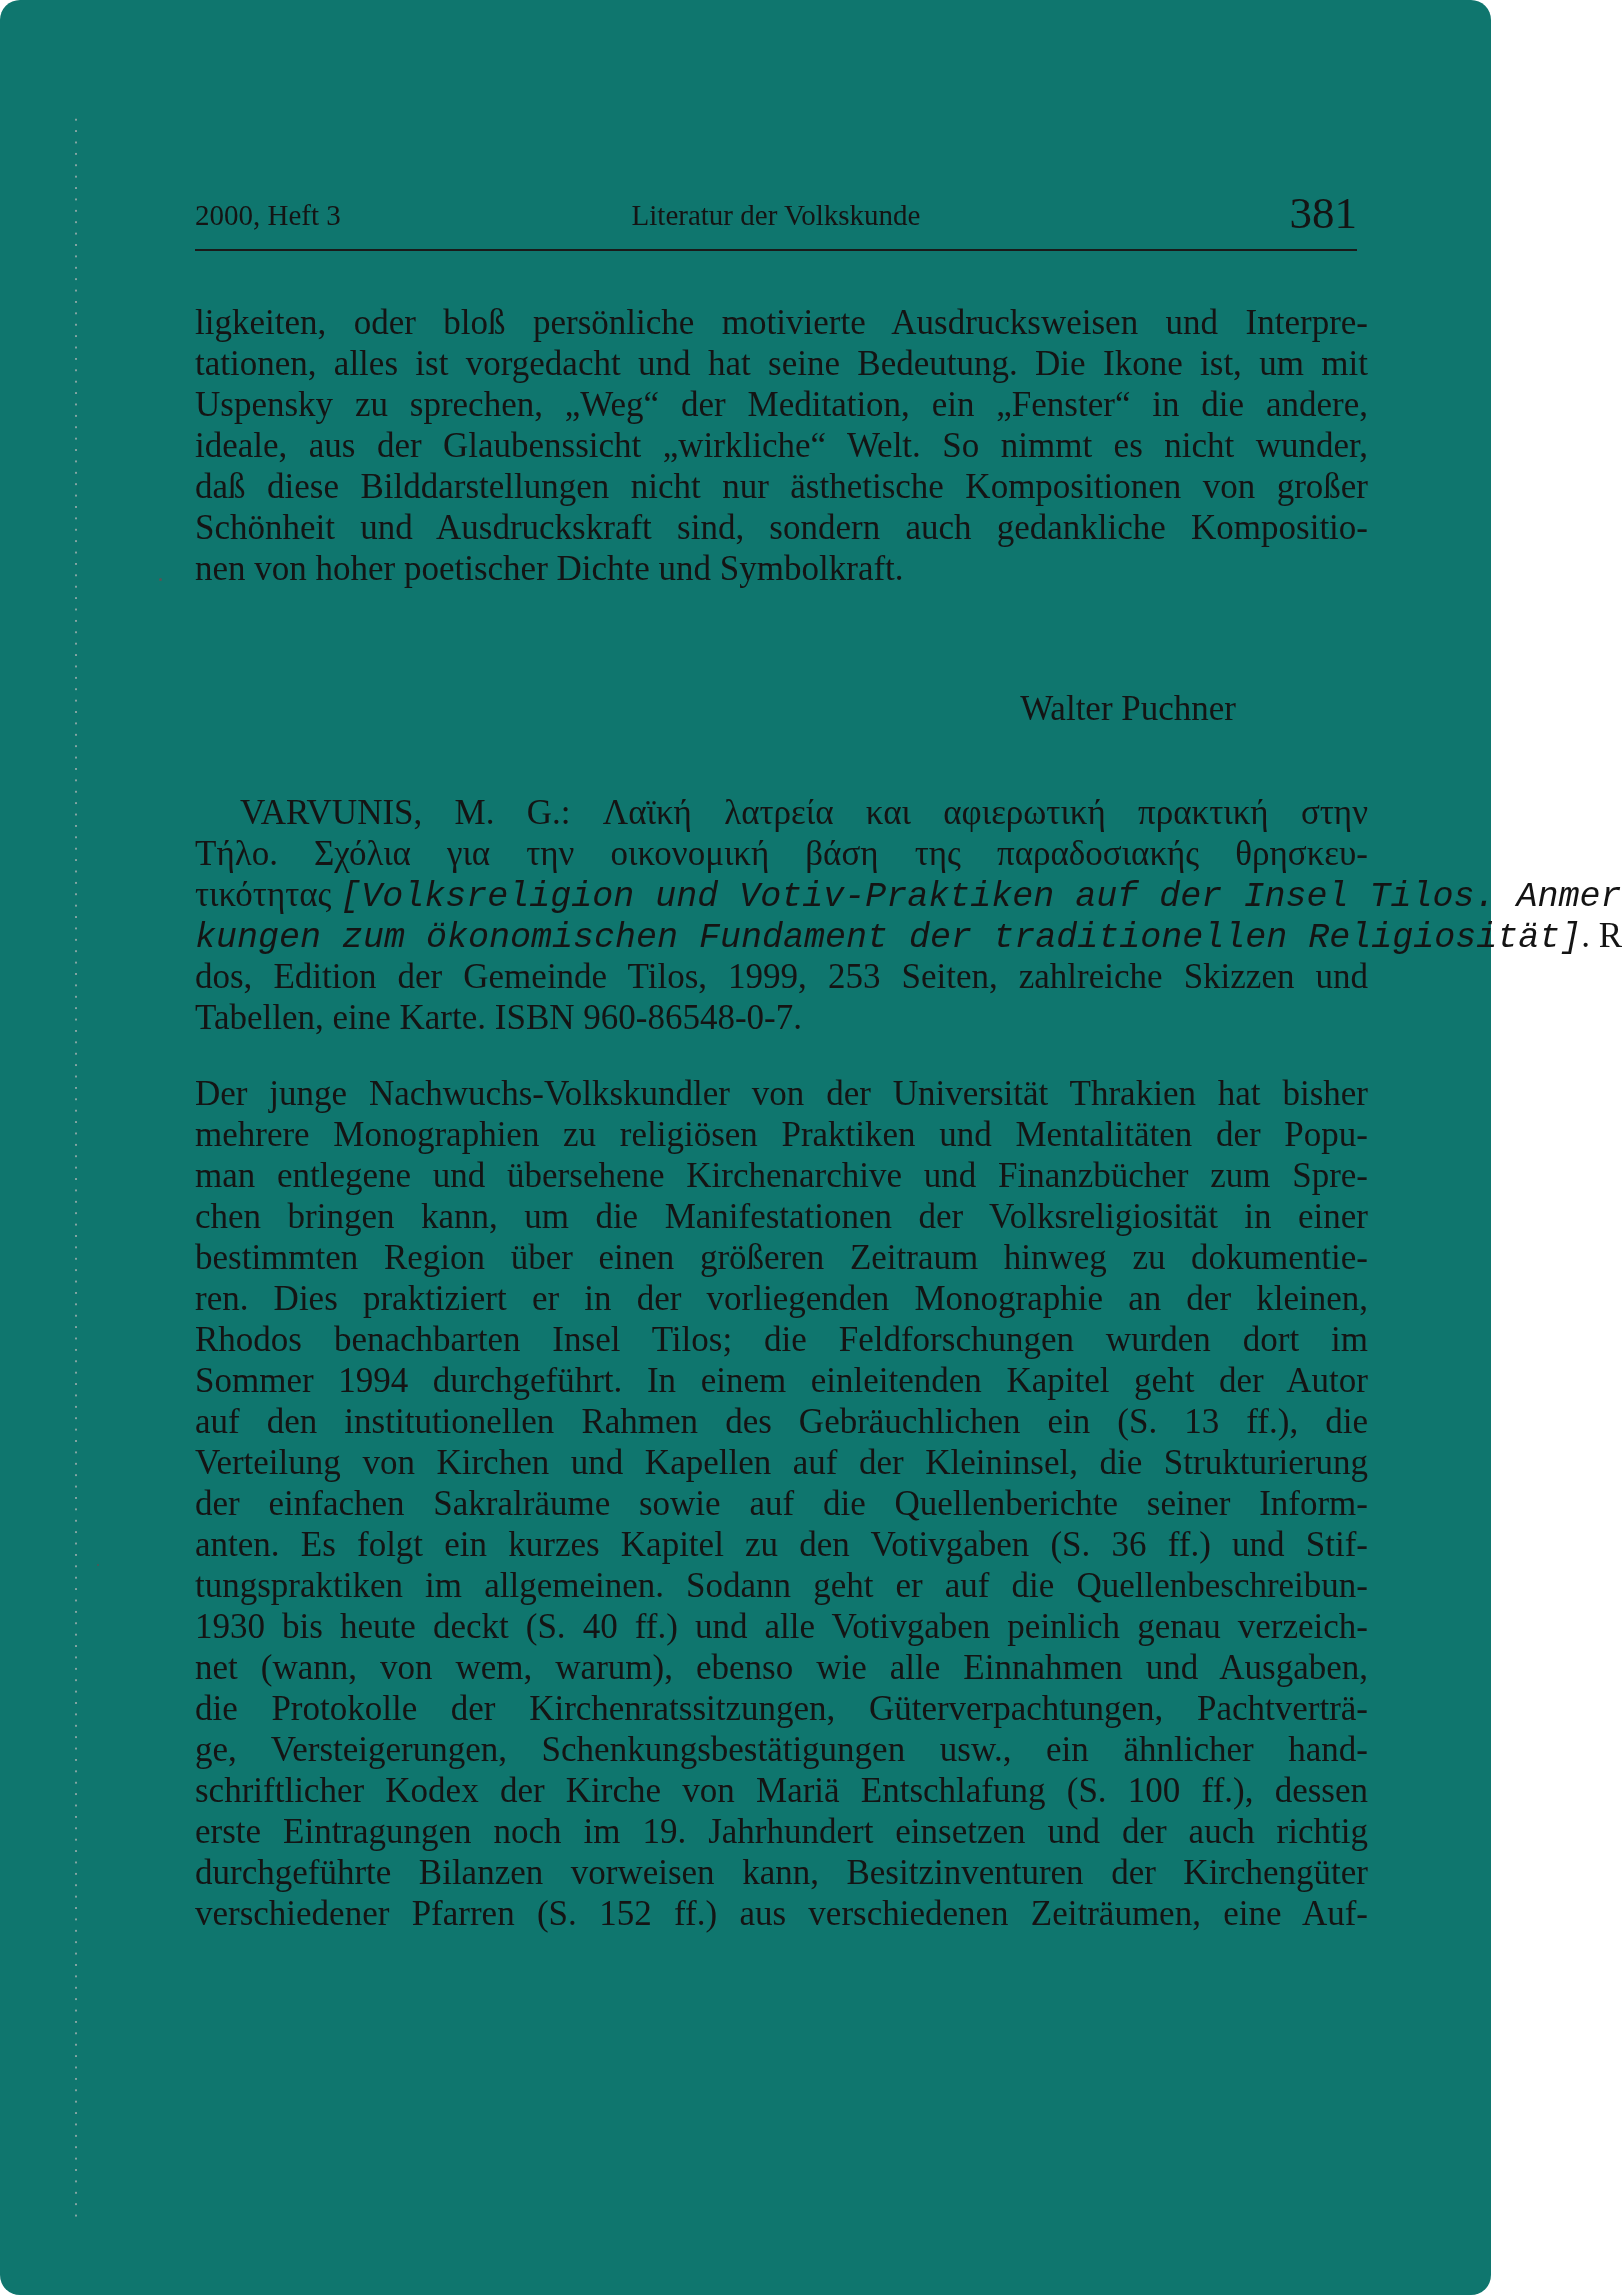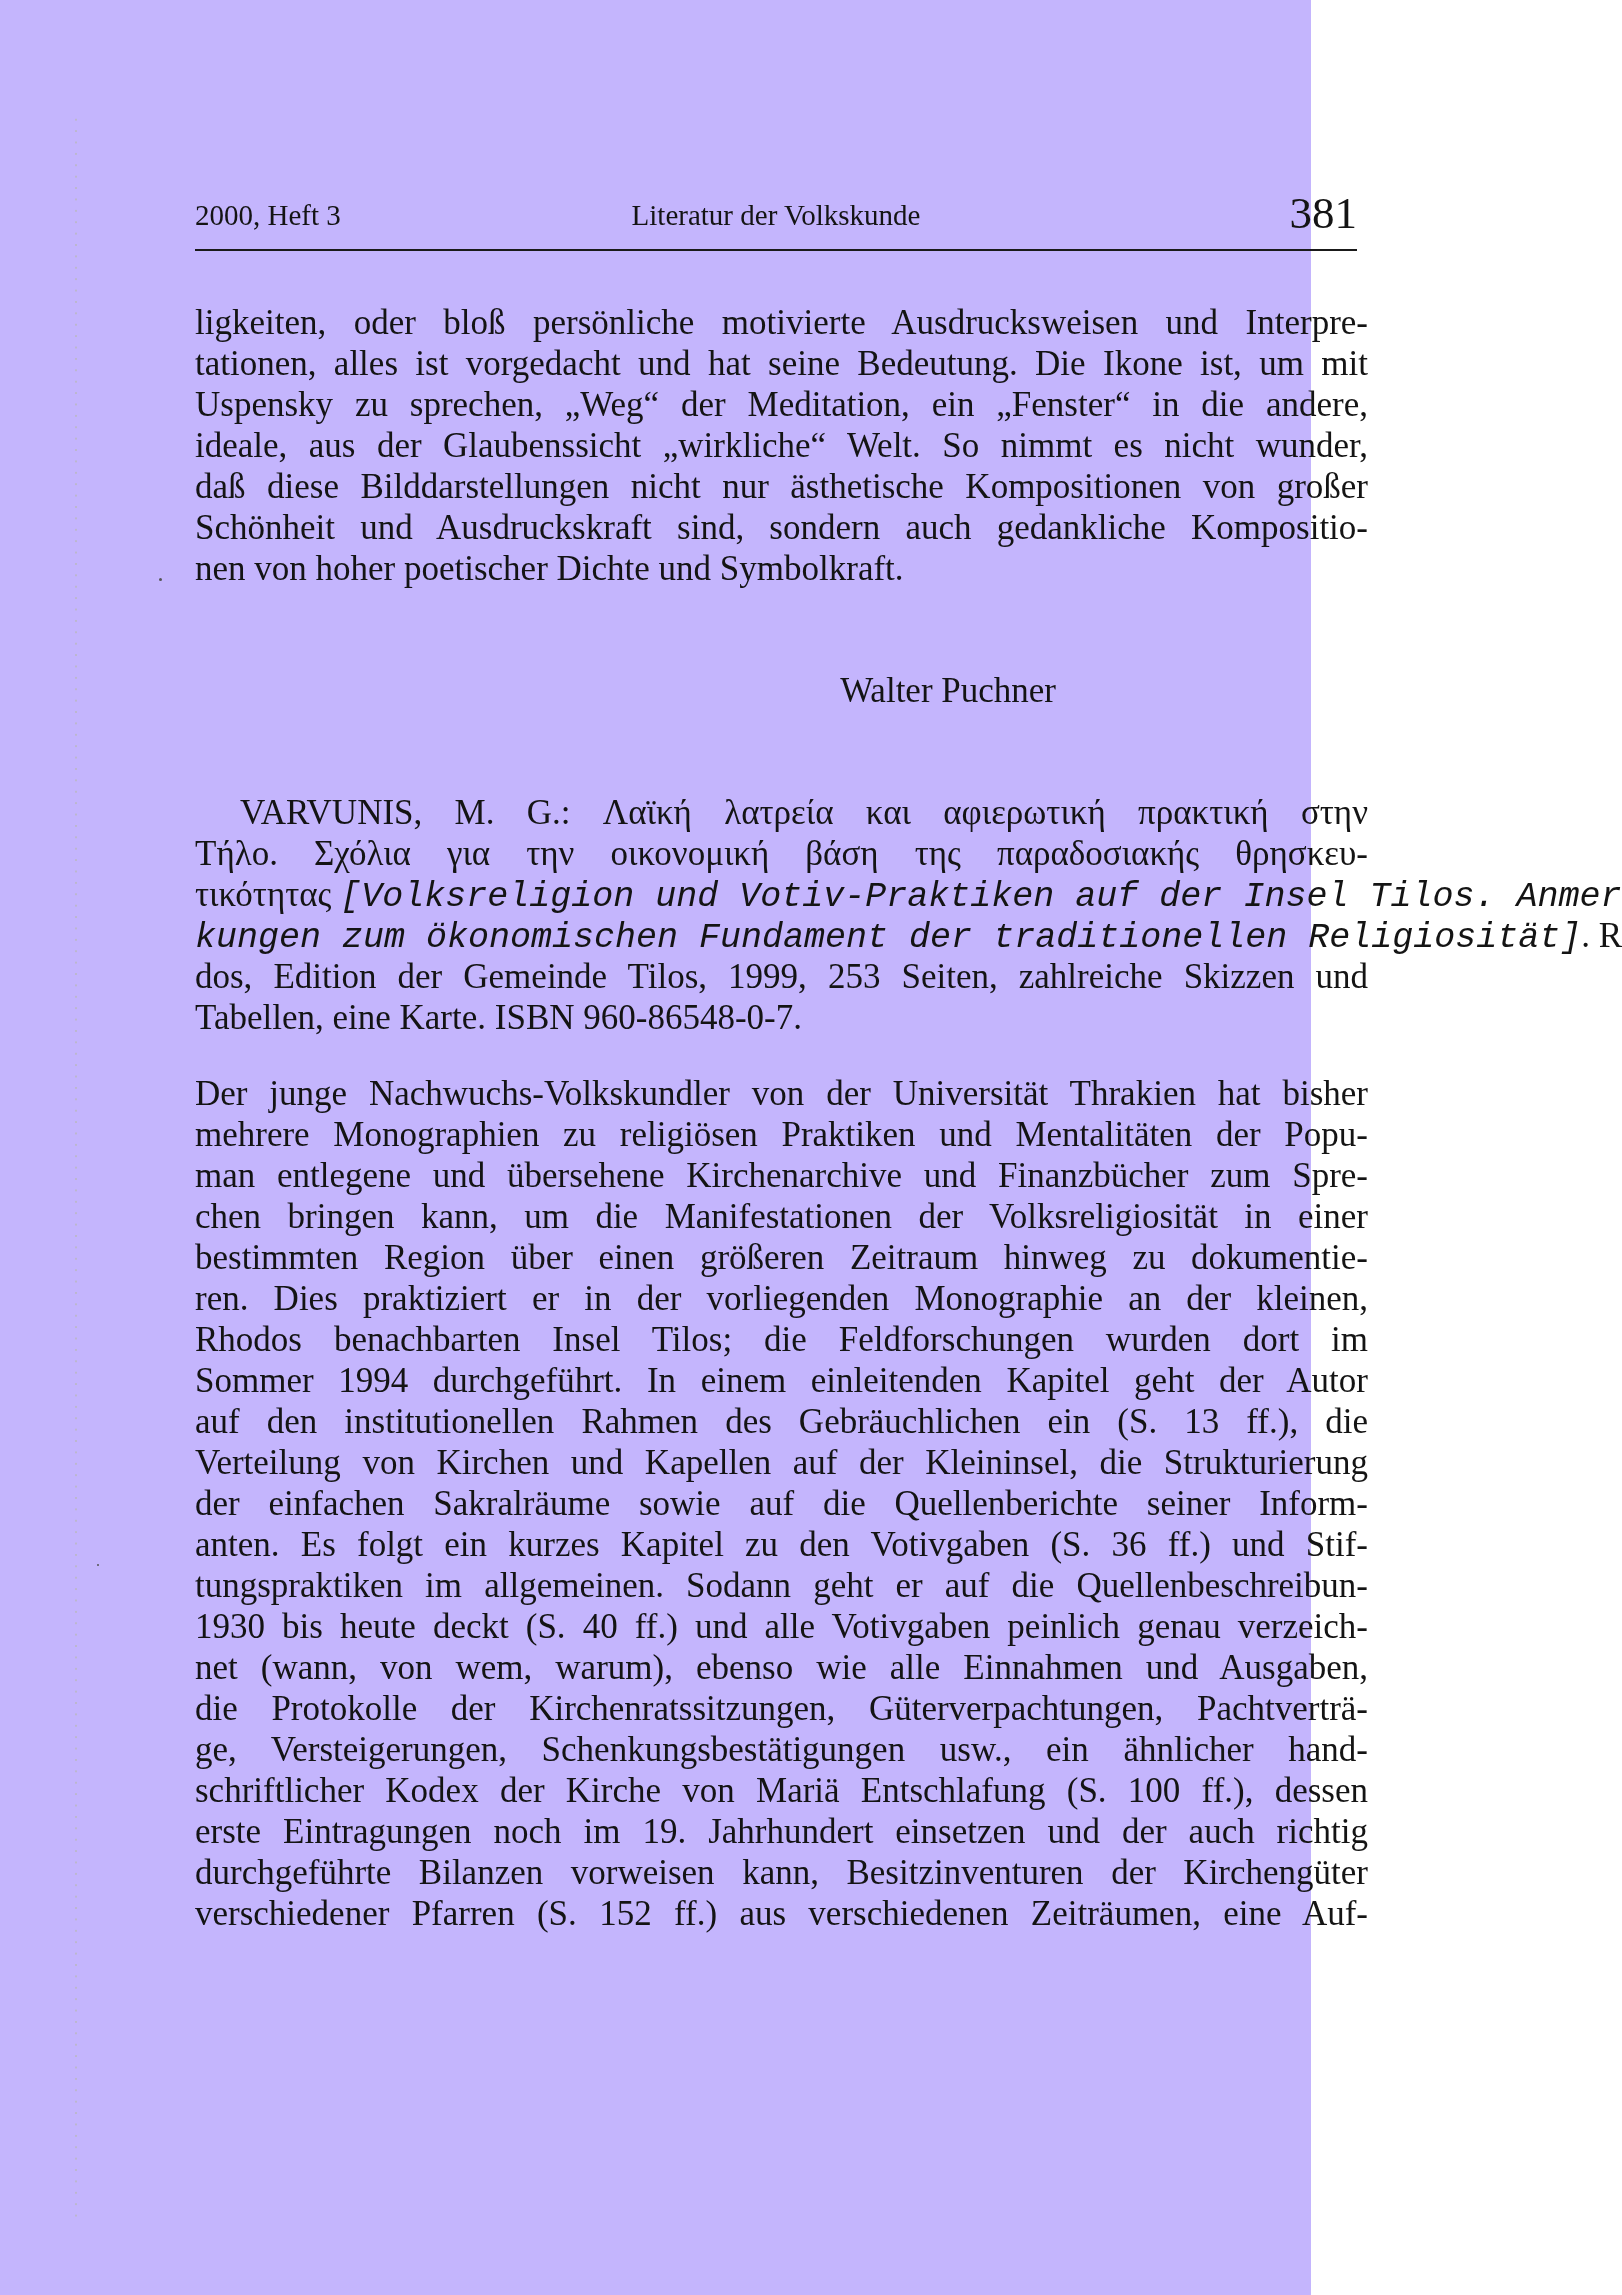--- a/index.html
+++ b/index.html
@@ -11,23 +11,24 @@
       width: 1623px;
       height: 2295px;
       position: relative;
       overflow: hidden;
       font-family: "Liberation Serif", "DejaVu Serif", serif;
       color: #141414;
     }
     .page {
       position: absolute;
       left: 0; top: 0;
-      width: 1311px;
+      width: 1491px;
       height: 2295px;
-      background: #c4b5fd;
+      background: #0f766e;
+      border-radius: 20px;
     }
     .margin-dots {
       position: absolute;
       left: 75px;
       top: 114px;
       width: 1.6px;
       height: 2110px;
       background-image: radial-gradient(circle, #b8b8b8 0.7px, transparent 1px);
       background-size: 1.6px 11.4px;
       opacity: 0.7;
@@ -69,21 +70,21 @@
       overflow: visible;
       height: 41px;
     }
     .text-block .ln.last {
       text-align-last: left;
     }
     .p1 { top: 302px; }
     .signature {
       position: absolute;
       right: 255px;
-      top: 670px;
+      top: 688px;
       font-size: 35px;
       line-height: 41px;
     }
     .citation { top: 792px; }
     .citation .ln.first { padding-left: 45px; box-sizing: border-box; }
     .citation em { font-style: italic; font-family: Liberation Mono, monospace; }
     .p2 { top: 1073px; }
     .stray-mark {
       position: absolute;
       width: 3.2px; height: 3.2px;

